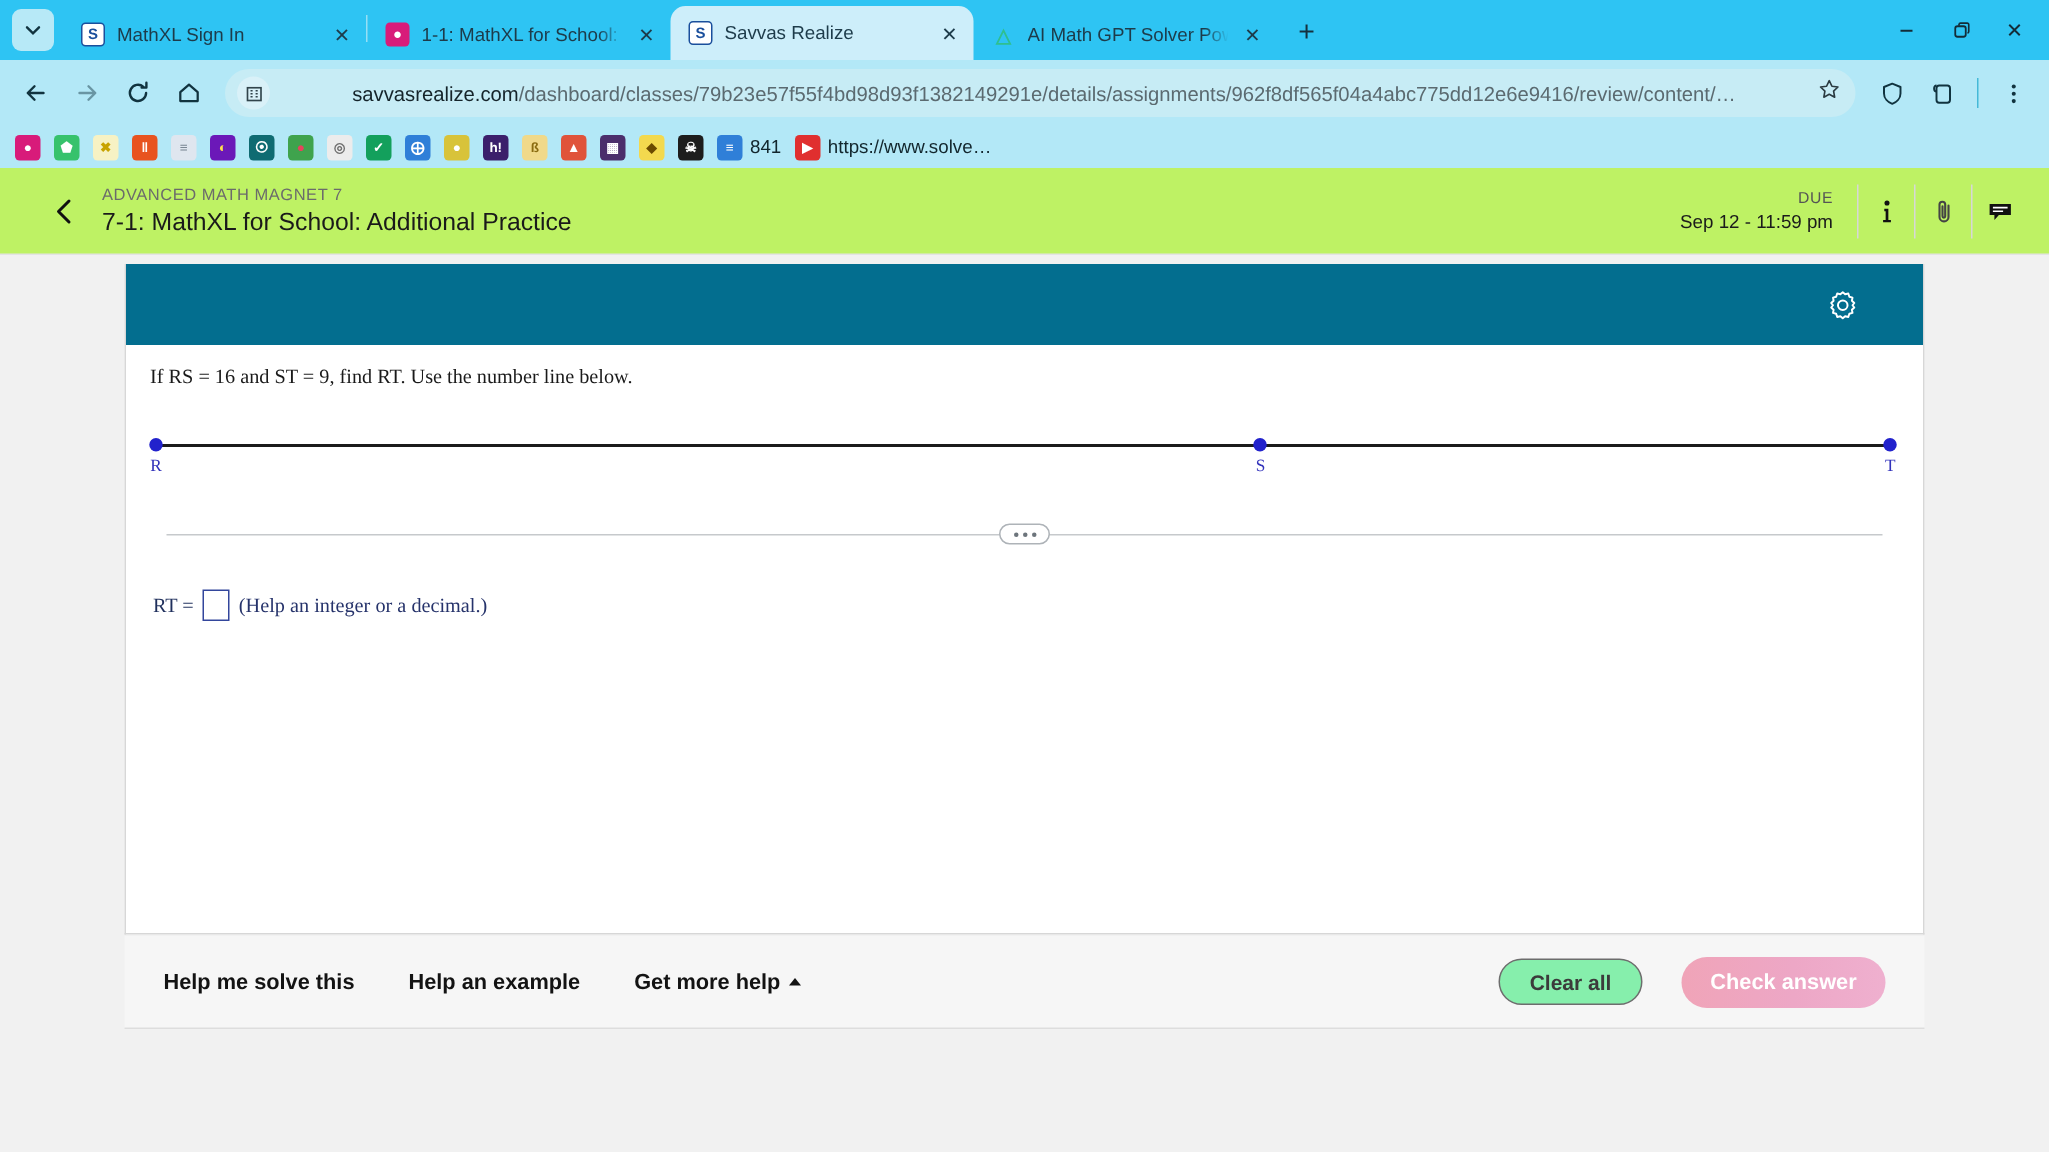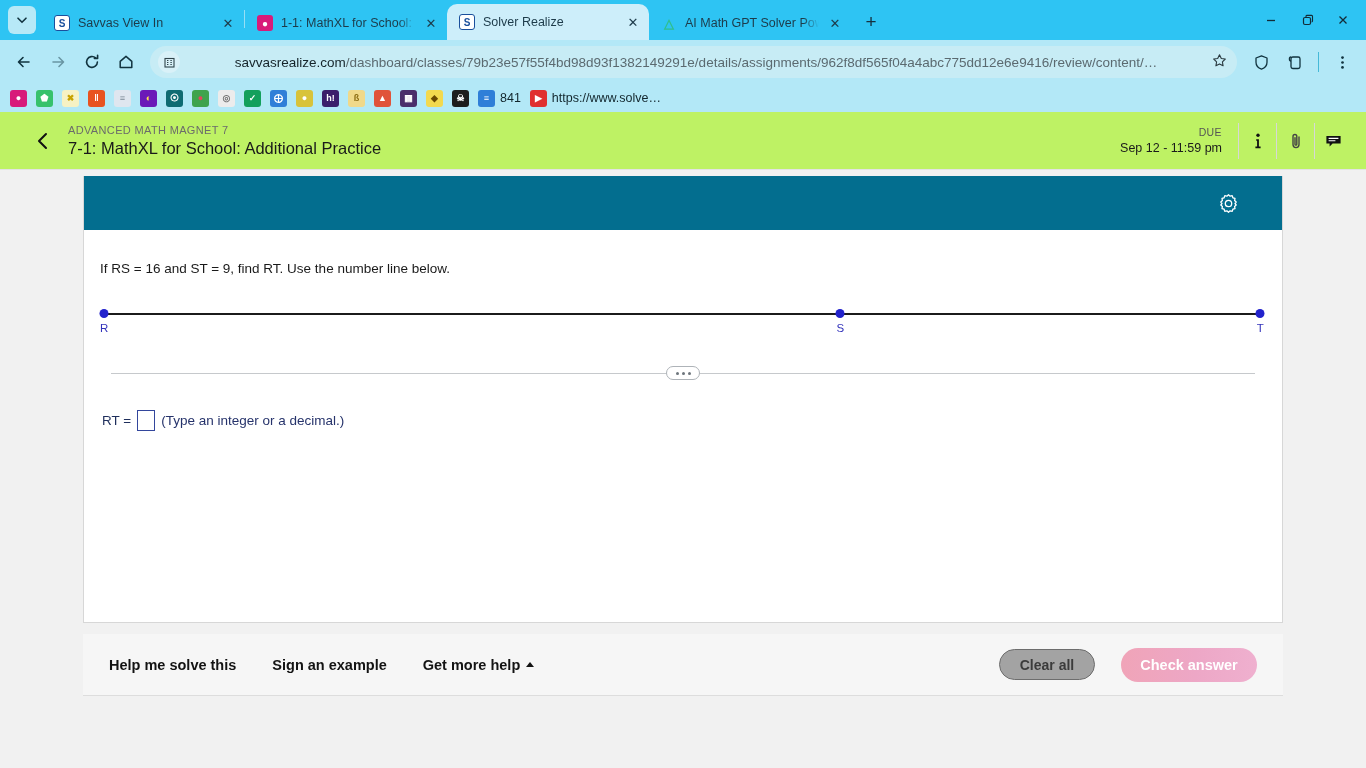--- a/index.html
+++ b/index.html
@@ -220,21 +220,21 @@
     height: 54px;
     background: #036e8f;
     display: flex;
     align-items: center;
     justify-content: flex-end;
     padding-right: 42px;
     flex: 0 0 auto;
   }
   .gear-btn { width: 24px; height: 24px; color: #fff; display:flex; align-items:center; justify-content:center; }
 
-  .exercise-content { flex: 1 1 auto; position: relative; padding: 26px 16px 0 16px; }
+  .exercise-content { flex: 1 1 auto; position: relative; padding: 8px 16px 0 16px; font-family: Liberation Serif, serif; }
   .q-text { font-size: 13.5px; color: #1a1a1a; margin: 5px 0 0 0; }
 
   .numberline-wrap { position: relative; height: 60px; margin-top: 20px; }
   .nl-line {
     position: absolute; left: 5px; right: 5px; top: 17px;
     height: 1.5px; background: #1b1b1b;
   }
   .nl-pt {
     position: absolute;
     width: 9px; height: 9px;
@@ -274,21 +274,21 @@
   }
   .answer-box {
     width: 18px; height: 21px;
     border: 1.4px solid #33469c;
     background: #fff;
   }
   .ans-hint { color: #26336b; }
 
   
   .help-bar {
-    margin: 11px 83px;
+    margin: 1px 83px;
     height: 62px;
     background: #f6f6f6;
     display: flex;
     align-items: center;
     padding: 0 26px;
     border-bottom: 1px solid #dddddd;
   }
   .help-link {
     font-size: 14.5px;
     font-weight: bold;
@@ -300,21 +300,21 @@
     width: 0; height: 0;
     border-left: 4.5px solid transparent;
     border-right: 4.5px solid transparent;
     border-bottom: 5px solid #131313;
   }
   .help-actions { margin-left: auto; display: flex; align-items: center; gap: 26px; }
   .btn-clear {
     min-width: 96px; height: 31px;
     border: 1px solid #6d6d6d;
     border-radius: 16px;
-    background: #a3a3a3;
+    background: #86efac;
     color: #3b3b3b;
     font-size: 14px; font-weight: bold;
     display: flex; align-items: center; justify-content: center;
     padding: 0 18px;
   }
   .btn-check {
     min-width: 136px; height: 34px;
     border-radius: 17px;
     background: linear-gradient(90deg, #f0a4b8 0%, #eda7c6 55%, #efb0cf 100%);
     color: #ffffff;
@@ -331,34 +331,34 @@
 
   <div class="tabstrip">
     <div class="tab-list-btn">
       <svg width="12" height="12" viewBox="0 0 12 12">
           <path d="M2 4.2 L6 8.2 L10 4.2" stroke="#11333f" stroke-width="1.6" fill="none" stroke-linecap="round"></path>
         </svg>
     </div>
 
     <div class="tab">
       <span class="favicon" style="background:#ffffff;color:#1a4f9c;border:1px solid #1a4f9c;">S</span>
-      <span class="tab-title">Savvas View In</span>
+      <span class="tab-title">MathXL Sign In</span>
       <span class="tab-close">✕</span>
     </div>
     <div class="tab-sep"></div>
 
     <div class="tab">
       <span class="favicon" style="background:#d81b7a;">●</span>
       <span class="tab-title">1-1: MathXL for School: Additio</span>
       <span class="tab-close">✕</span>
     </div>
 
     <div class="tab active">
       <span class="favicon" style="background:#ffffff;color:#1a4f9c;border:1px solid #1a4f9c;">S</span>
-      <span class="tab-title">Solver Realize</span>
+      <span class="tab-title">Savvas Realize</span>
       <span class="tab-close">✕</span>
     </div>
 
     <div class="tab">
       <span class="favicon" style="background:transparent;color:#2fbf8f;font-size:13px;">△</span>
       <span class="tab-title">AI Math GPT Solver Powered b</span>
       <span class="tab-close">✕</span>
     </div>
 
     <div class="newtab-btn">+</div>
@@ -576,31 +576,31 @@
         <div class="sp-handle">
           <span class="sp-dot"></span>
           <span class="sp-dot"></span>
           <span class="sp-dot"></span>
         </div>
       </div>
 
       <div class="answer-row">
         <span>RT =</span>
         <span class="answer-box" placeholder=""></span>
-        <span class="ans-hint">(Type an integer or a decimal.)</span>
+        <span class="ans-hint">(Help an integer or a decimal.)</span>
       </div>
     </div>
   </div>
 
   <div class="help-bar">
     <div class="help-link">
       <span>Help me solve this</span>
     </div>
     <div class="help-link">
-      <span>Sign an example</span>
+      <span>Help an example</span>
     </div>
     <div class="help-link">
       <span>Get more help</span>
       <span class="caret-up"></span>
     </div>
     <div class="help-actions">
       <div class="btn-clear">Clear all</div>
       <div class="btn-check">Check answer</div>
     </div>
   </div>

